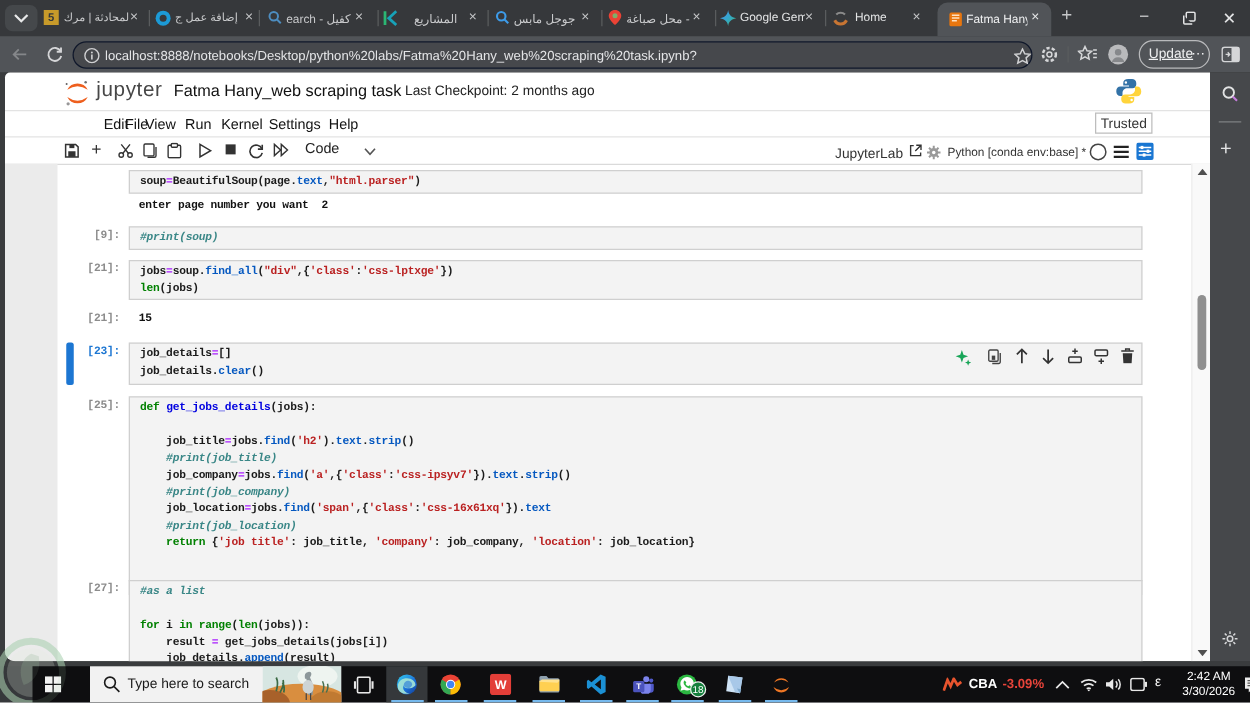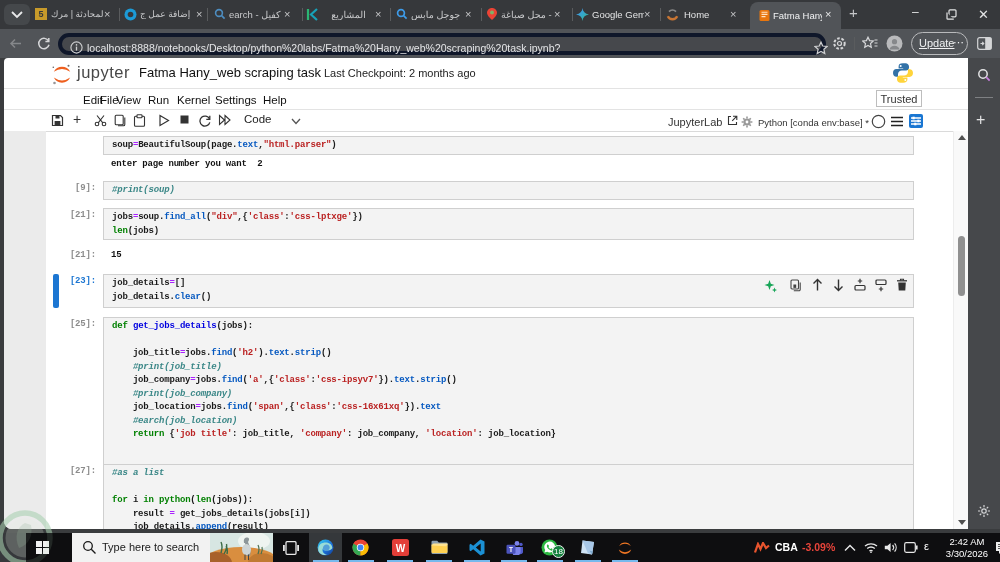--- a/index.html
+++ b/index.html
@@ -10,21 +10,21 @@
   #tabbar { position:absolute; top:0; left:0; width:1000px; height:29px; background:#36383b; }
   .tabv { position:absolute; top:4px; left:4px; width:26px; height:21px; background:#45484b; border-radius:6px; }
   .tabv svg { position:absolute; left:6px; top:5px; }
     .ttl { position:absolute; top:9px; white-space:nowrap; overflow:hidden; color:#c9cacc; font-size:9.5px; }
   .tx { position:absolute; top:8px; color:#c6c7c9; font-size:11px; font-weight:normal; }
   .tdiv { position:absolute; top:8px; width:1px; height:13px; background:#5a5c5e; }
   .activetab { position:absolute; left:750px; top:2px; width:91px; height:27px; background:#515458; border-radius:8px 8px 0 0; }
   .winbtn { position:absolute; top:7px; color:#e4e5e6; font-size:12px; }
   
   #addrbar { position:absolute; top:29px; left:0; width:1000px; height:29px; background:#515458; }
-  #urlpill { position:absolute; left:58px; top:3.5px; width:768px; height:22px; background:#46484c; border:4px solid #0f172a; border-radius:11px; }
+  #urlpill { position:absolute; left:58px; top:3.5px; width:768px; height:22px; background:#46484c; border:1px solid #0f172a; border-radius:11px; }
   #urltext { position:absolute; left:25px; top:5px; font-size:10.5px; color:#e4e5e7; white-space:nowrap; }
   
   #page { position:absolute; top:58px; left:0; width:1000px; height:475px; background:#3a3c3e; }
   #white { position:absolute; left:4px; top:0; width:964px; height:471px; background:#ffffff; border-radius:4px 0 0 8px; }
   #sidebar { position:absolute; left:968px; top:0; width:32px; height:471px; background:#46484b; }
   #graycol { position:absolute; left:4px; top:73px; width:42px; height:398px; background:#ebebeb; border-radius:0 0 0 8px; }
   .hborder { position:absolute; left:0; width:964px; height:1px; background:#e3e3e3; }
   
   #jlogo { position:absolute; left:50px; top:5px; }
   #jword { position:absolute; left:77px; top:4.5px; font-size:16.5px; color:#474747; letter-spacing:0.5px; }
@@ -368,29 +368,29 @@
 
   <div class="prompt" style="top:261px;">[25]:</div>
   <div class="cell" style="top:259px;height:159px;">
     <div class="code"><span class="kw">def</span> <span class="fn">get_jobs_details</span>(jobs):
 
     job_title<span class="op">=</span>jobs.<span class="pr">find</span>(<span class="st">'h2'</span>).<span class="pr">text</span>.<span class="pr">strip</span>()
     <span class="cm">#print(job_title)</span>
     job_company<span class="op">=</span>jobs.<span class="pr">find</span>(<span class="st">'a'</span>,{<span class="st">'class'</span>:<span class="st">'css-ipsyv7'</span>}).<span class="pr">text</span>.<span class="pr">strip</span>()
     <span class="cm">#print(job_company)</span>
     job_location<span class="op">=</span>jobs.<span class="pr">find</span>(<span class="st">'span'</span>,{<span class="st">'class'</span>:<span class="st">'css-16x61xq'</span>}).<span class="pr">text</span>
-    <span class="cm">#earch(job_location)</span>
+    <span class="cm">#print(job_location)</span>
     <span class="kw">return</span> {<span class="st">'job title'</span>: job_title, <span class="st">'company'</span>: job_company, <span class="st">'location'</span>: job_location}</div>
   </div>
 
   <div class="prompt" style="top:408px;">[27]:</div>
   <div class="cell" style="top:406px;height:66px;border-bottom:none;">
     <div class="code"><span class="cm">#as a list</span>
 
-<span class="kw">for</span> i <span class="kw">in</span> <span class="bi">python</span>(<span class="bi">len</span>(jobs)):
+<span class="kw">for</span> i <span class="kw">in</span> <span class="bi">range</span>(<span class="bi">len</span>(jobs)):
     result <span class="op">=</span> get_jobs_details(jobs[i])
     job_details.<span class="pr">append</span>(result)</div>
   </div>
 </div>
 
 <div class="abs" style="left:0;top:529px;width:1000px;height:4px;background:#3a3c3e;"></div>
 
 <svg class="abs" style="left:-9px;top:506px;opacity:0.5;" width="70" height="56">
     <circle cx="34" cy="32" r="25" stroke="#a9d0b0" stroke-width="5.5" fill="none"></circle>
     <circle cx="34" cy="32" r="19.5" fill="#e2eddd" fill-opacity="0.45"></circle>

